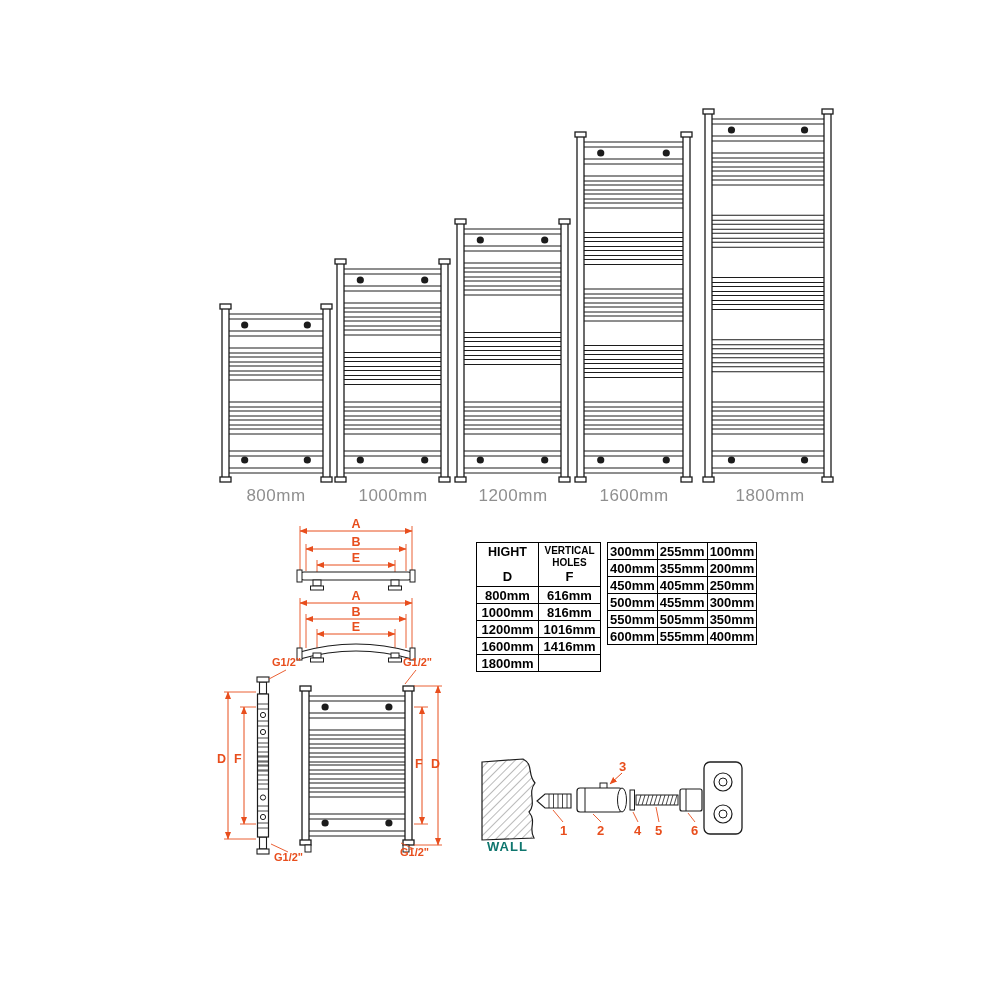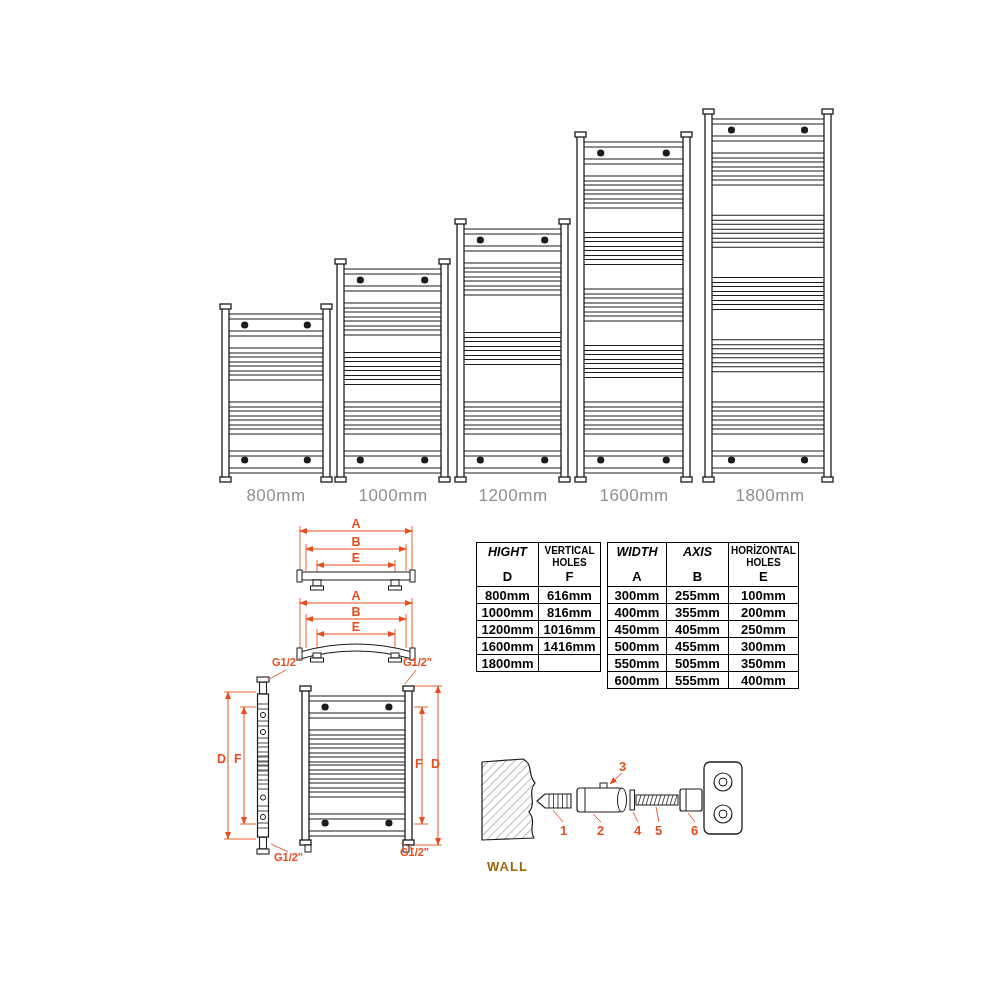--- a/index.html
+++ b/index.html
@@ -6,27 +6,27 @@
   html,body{background:#fff;}
   body{width:1000px;height:1000px;position:relative;font-family:"Liberation Sans",sans-serif;}
   #canvas{position:absolute;left:0;top:2px;width:1000px;height:1000px;background:#fff;overflow:hidden;}
   #art{position:absolute;left:0;top:0;}
   .lbl{position:absolute;white-space:nowrap;}
   .size-label{color:#8f8f8f;font-size:17px;transform:translateX(-50%);letter-spacing:.5px;}
   .dim-letter{color:#e84e1d;font-weight:bold;font-size:12.5px;transform:translateX(-50%);}
   .dim-side{color:#e84e1d;font-weight:bold;font-size:12.5px;}
   .g-label{color:#e84e1d;font-weight:bold;font-size:11px;}
   .part-num{color:#e84e1d;font-weight:bold;font-size:13px;}
-  .wall-label{color:#a16207;font-weight:bold;font-size:13px;letter-spacing:1px;margin-top:20px;}
+  .wall-label{color:#0f766e;font-weight:bold;font-size:13px;letter-spacing:1px;}
   table.spec{position:absolute;border-collapse:collapse;background:#fff;table-layout:fixed;}
   table.spec th,table.spec td{border:1.5px solid #000;text-align:center;vertical-align:middle;color:#000;}
   table.spec td{font-size:13px;font-weight:bold;height:17px;padding:0 2px;}
   table.spec th{height:42px;padding:2px 2px;}
   .hwrap{display:flex;flex-direction:column;justify-content:space-between;align-items:center;height:100%;}
-  .t{font-size:12.5px;font-weight:bold;font-style:italic;}
+  .t{font-size:12.5px;font-weight:bold;}
   .s{font-size:10px;font-weight:bold;line-height:1.2;}
   .l{font-size:13px;font-weight:bold;}
   td.open{border:none;}
 </style>
 </head>
 <body>
 
 <div id="canvas">
 
   <svg id="art" width="1000" height="1000" viewBox="0 0 1000 1000">
@@ -400,43 +400,20 @@
     </tr>
     <tr>
       <td>1800mm</td>
       <td class="open"></td>
     </tr>
   </tbody>
     </table>
 
   <table class="spec" style="left:607px;top:540px">
     <tbody>
-        <tr>
-      <th style="width:59px">
-        <div class="hwrap">
-          <div class="t">WIDTH</div>
-          <div class="l">A</div>
-        </div>
-      </th>
-      <th style="width:62px">
-        <div class="hwrap">
-          <div class="t">AXIS</div>
-          <div class="l">B</div>
-        </div>
-      </th>
-      <th style="width:66px">
-        <div class="hwrap">
-          <div class="s">
-            <span>HORİZONTAL</span><br>
-            <span>HOLES</span>
-          </div>
-          <div class="l">E</div>
-        </div>
-      </th>
-    </tr>
     <tr>
       <td>300mm</td>
       <td>255mm</td>
       <td>100mm</td>
     </tr>
     <tr>
       <td>400mm</td>
       <td>355mm</td>
       <td>200mm</td>
     </tr>

